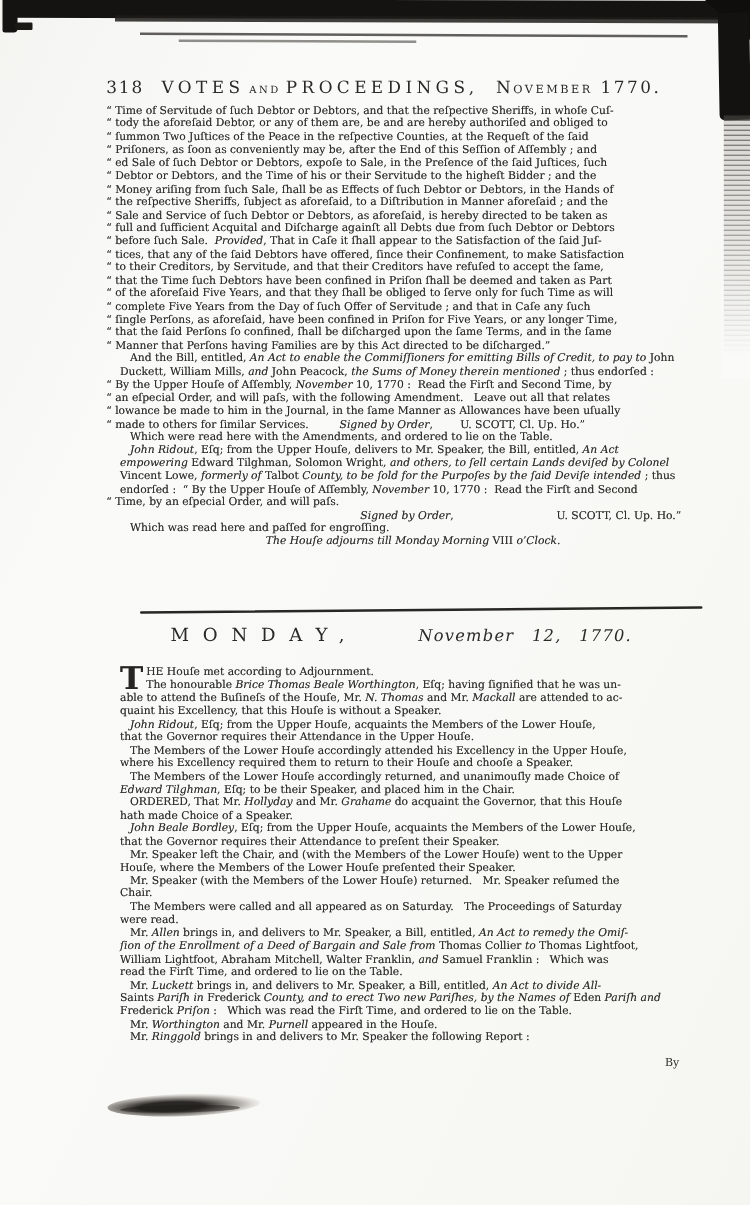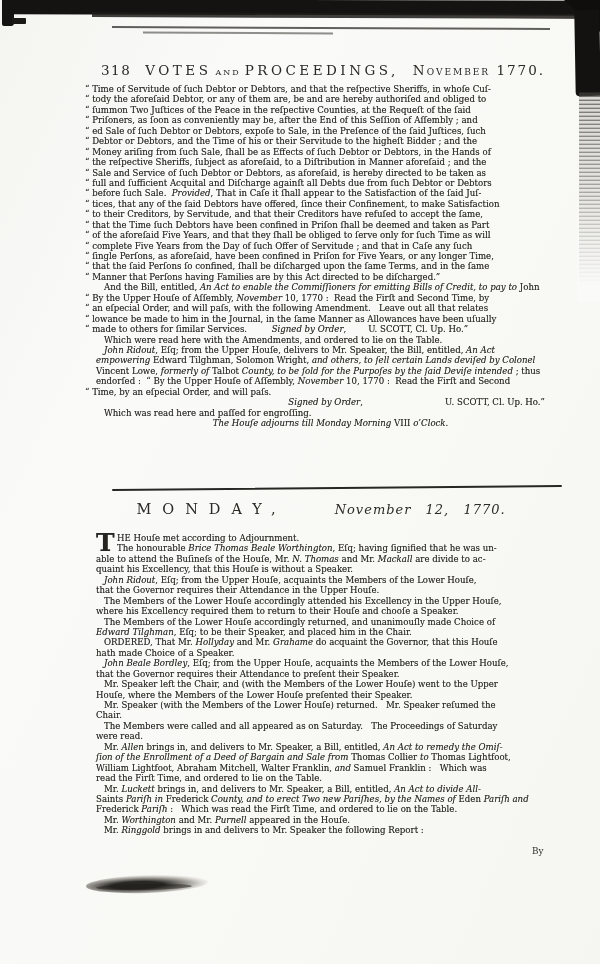--- a/index.html
+++ b/index.html
@@ -20,21 +20,21 @@
   .art-right{right:0;top:10px;width:25px;height:86px;background:#131210;transform:rotate(-1deg);border-radius:0 0 0 4px;}
   .art-right-tex{right:0;top:92px;width:21px;height:205px;
     background:repeating-linear-gradient(to bottom,rgba(48,45,42,.65) 0 1px,rgba(132,128,120,.28) 1px 3px,rgba(92,88,82,.45) 3px 4px);}
   .art-right-fade{right:0;top:92px;width:23px;height:210px;
     background:linear-gradient(to bottom,rgba(250,250,248,0) 0%,rgba(250,250,248,.35) 45%,#fafaf8 92%);}
   .smudge{left:86px;top:875px;width:122px;height:18px;transform:rotate(-2deg);border-radius:50%;
     background:radial-gradient(ellipse at 42% 55%,rgba(24,22,19,.92) 0 26%,rgba(58,53,47,.6) 45%,rgba(120,110,98,.22) 64%,transparent 74%);}
   .smudge2{left:96px;top:884px;width:96px;height:6px;transform:rotate(-1deg);border-radius:50%;background:rgba(30,28,24,.5);}
   
   .running-head{position:absolute;left:85px;top:62px;width:472px;height:20px;display:flex;align-items:baseline;
-    font-size:13.5px;letter-spacing:1px;color:#2a2926;margin-left:16px;}
+    font-size:13.5px;letter-spacing:1px;color:#2a2926;}
   .rh-num{letter-spacing:1.5px;margin-right:14px;}
   .rh-title{letter-spacing:3.5px;}
   .rh-and{font-variant:small-caps;letter-spacing:2px;font-size:12px;margin:0 4px;}
   .rh-date{margin-left:14px;font-variant:small-caps;letter-spacing:2px;}
   
   .textblock{position:absolute;left:85px;width:480px;padding-left:11px;box-sizing:border-box;}
   .s1{top:84px;}
   .s2{top:533px;}
   .line{white-space:pre;height:10.45px;line-height:10.45px;font-size:8.6px;color:#2e2d2a;
     text-shadow:0 0 .35px rgba(40,38,34,.55);}
@@ -93,20 +93,21 @@
       <div class="line q"><span>“ before ſuch Sale.  </span><span class="it">Provided</span><span>, That in Caſe it ſhall appear to the Satisfaction of the ſaid Juſ-</span></div>
       <div class="line q"><span>“ tices, that any of the ſaid Debtors have offered, ſince their Confinement, to make Satisfaction</span></div>
       <div class="line q"><span>“ to their Creditors, by Servitude, and that their Creditors have refuſed to accept the ſame,</span></div>
       <div class="line q"><span>“ that the Time ſuch Debtors have been confined in Priſon ſhall be deemed and taken as Part</span></div>
       <div class="line q"><span>“ of the aforeſaid Five Years, and that they ſhall be obliged to ſerve only for ſuch Time as will</span></div>
       <div class="line q"><span>“ complete Five Years from the Day of ſuch Offer of Servitude ; and that in Caſe any ſuch</span></div>
       <div class="line q"><span>“ ſingle Perſons, as aforeſaid, have been confined in Priſon for Five Years, or any longer Time,</span></div>
       <div class="line q"><span>“ that the ſaid Perſons ſo confined, ſhall be diſcharged upon the ſame Terms, and in the ſame</span></div>
       <div class="line q"><span>“ Manner that Perſons having Families are by this Act directed to be diſcharged.”</span></div>
       <div class="line in"><span>And the Bill, entitled, </span><span class="it">An Act to enable the Commiſſioners for emitting Bills of Credit, to pay to</span><span> John</span></div>
+      <div class="line"><span>Duckett, William Mills, </span><span class="it">and</span><span> John Peacock, </span><span class="it">the Sums of Money therein mentioned</span><span> ; thus endorſed :</span></div>
       <div class="line q"><span>“ By the Upper Houſe of Aſſembly, </span><span class="it">November</span><span> 10, 1770 :  Read the Firſt and Second Time, by</span></div>
       <div class="line q"><span>“ an eſpecial Order, and will paſs, with the following Amendment.   Leave out all that relates</span></div>
       <div class="line q"><span>“ lowance be made to him in the Journal, in the ſame Manner as Allowances have been uſually</span></div>
       <div class="line q"><span>“ made to others for ſimilar Services.         </span><span class="it">Signed by Order</span><span>,        U. SCOTT, Cl. Up. Ho.”</span></div>
       <div class="line in"><span>Which were read here with the Amendments, and ordered to lie on the Table.</span></div>
       <div class="line in"><span class="it">John Ridout</span><span>, Eſq; from the Upper Houſe, delivers to Mr. Speaker, the Bill, entitled, </span><span class="it">An Act</span></div>
       <div class="line"><span class="it">empowering</span><span> Edward Tilghman, Solomon Wright, </span><span class="it">and others, to ſell certain Lands deviſed by Colonel</span></div>
       <div class="line"><span>Vincent Lowe, </span><span class="it">formerly of</span><span> Talbot </span><span class="it">County, to be ſold for the Purpoſes by the ſaid Deviſe intended</span><span> ; thus</span></div>
       <div class="line"><span>endorſed :  “ By the Upper Houſe of Aſſembly, </span><span class="it">November</span><span> 10, 1770 :  Read the Firſt and Second</span></div>
       <div class="line q"><span>“ Time, by an eſpecial Order, and will paſs.</span></div>
@@ -118,21 +119,21 @@
   <div class="rule"></div>
 
   <div class="day-head">
     <span class="day">MONDAY,</span>
     <span class="day-date">November 12, 1770.</span>
   </div>
 
   <div class="textblock s2" id="sec2">
       <div class="line dc"><span class="dropcap">T</span><span>HE Houſe met according to Adjournment.</span></div>
       <div class="line dcpad"><span>The honourable </span><span class="it">Brice Thomas Beale Worthington</span><span>, Eſq; having ſignified that he was un-</span></div>
-      <div class="line"><span>able to attend the Buſineſs of the Houſe, Mr. </span><span class="it">N. Thomas</span><span> and Mr. </span><span class="it">Mackall</span><span> are divide to ac-</span></div>
+      <div class="line"><span>able to attend the Buſineſs of the Houſe, Mr. </span><span class="it">N. Thomas</span><span> and Mr. </span><span class="it">Mackall</span><span> are attended to ac-</span></div>
       <div class="line"><span>quaint his Excellency, that this Houſe is without a Speaker.</span></div>
       <div class="line in"><span class="it">John Ridout</span><span>, Eſq; from the Upper Houſe, acquaints the Members of the Lower Houſe,</span></div>
       <div class="line"><span>that the Governor requires their Attendance in the Upper Houſe.</span></div>
       <div class="line in"><span>The Members of the Lower Houſe accordingly attended his Excellency in the Upper Houſe,</span></div>
       <div class="line"><span>where his Excellency required them to return to their Houſe and chooſe a Speaker.</span></div>
       <div class="line in"><span>The Members of the Lower Houſe accordingly returned, and unanimouſly made Choice of</span></div>
       <div class="line"><span class="it">Edward Tilghman</span><span>, Eſq; to be their Speaker, and placed him in the Chair.</span></div>
       <div class="line in"><span>ORDERED, That Mr. </span><span class="it">Hollyday</span><span> and Mr. </span><span class="it">Grahame</span><span> do acquaint the Governor, that this Houſe</span></div>
       <div class="line"><span>hath made Choice of a Speaker.</span></div>
       <div class="line in"><span class="it">John Beale Bordley</span><span>, Eſq; from the Upper Houſe, acquaints the Members of the Lower Houſe,</span></div>
@@ -142,21 +143,21 @@
       <div class="line in"><span>Mr. Speaker (with the Members of the Lower Houſe) returned.   Mr. Speaker reſumed the</span></div>
       <div class="line"><span>Chair.</span></div>
       <div class="line in"><span>The Members were called and all appeared as on Saturday.   The Proceedings of Saturday</span></div>
       <div class="line"><span>were read.</span></div>
       <div class="line in"><span>Mr. </span><span class="it">Allen</span><span> brings in, and delivers to Mr. Speaker, a Bill, entitled, </span><span class="it">An Act to remedy the Omiſ-</span></div>
       <div class="line"><span class="it">ſion of the Enrollment of a Deed of Bargain and Sale from</span><span> Thomas Collier </span><span class="it">to</span><span> Thomas Lightfoot,</span></div>
       <div class="line"><span>William Lightfoot, Abraham Mitchell, Walter Franklin, </span><span class="it">and</span><span> Samuel Franklin :   Which was</span></div>
       <div class="line"><span>read the Firſt Time, and ordered to lie on the Table.</span></div>
       <div class="line in"><span>Mr. </span><span class="it">Luckett</span><span> brings in, and delivers to Mr. Speaker, a Bill, entitled, </span><span class="it">An Act to divide All-</span></div>
       <div class="line"><span>Saints </span><span class="it">Pariſh in</span><span> Frederick </span><span class="it">County, and to erect Two new Pariſhes, by the Names of</span><span> Eden </span><span class="it">Pariſh and</span></div>
-      <div class="line"><span>Frederick </span><span class="it">Pariſh</span><span> :   Which was read the Firſt Time, and ordered to lie on the Table.</span></div>
+      <div class="line"><span>Frederick </span><span class="it">Priſon</span><span> :   Which was read the Firſt Time, and ordered to lie on the Table.</span></div>
       <div class="line in"><span>Mr. </span><span class="it">Worthington</span><span> and Mr. </span><span class="it">Purnell</span><span> appeared in the Houſe.</span></div>
       <div class="line in"><span>Mr. </span><span class="it">Ringgold</span><span> brings in and delivers to Mr. Speaker the following Report :</span></div>
     </div>
 
   <div class="catchword">By</div>
 
   <div class="art smudge"></div>
   <div class="art smudge2"></div>
 
 </div>

